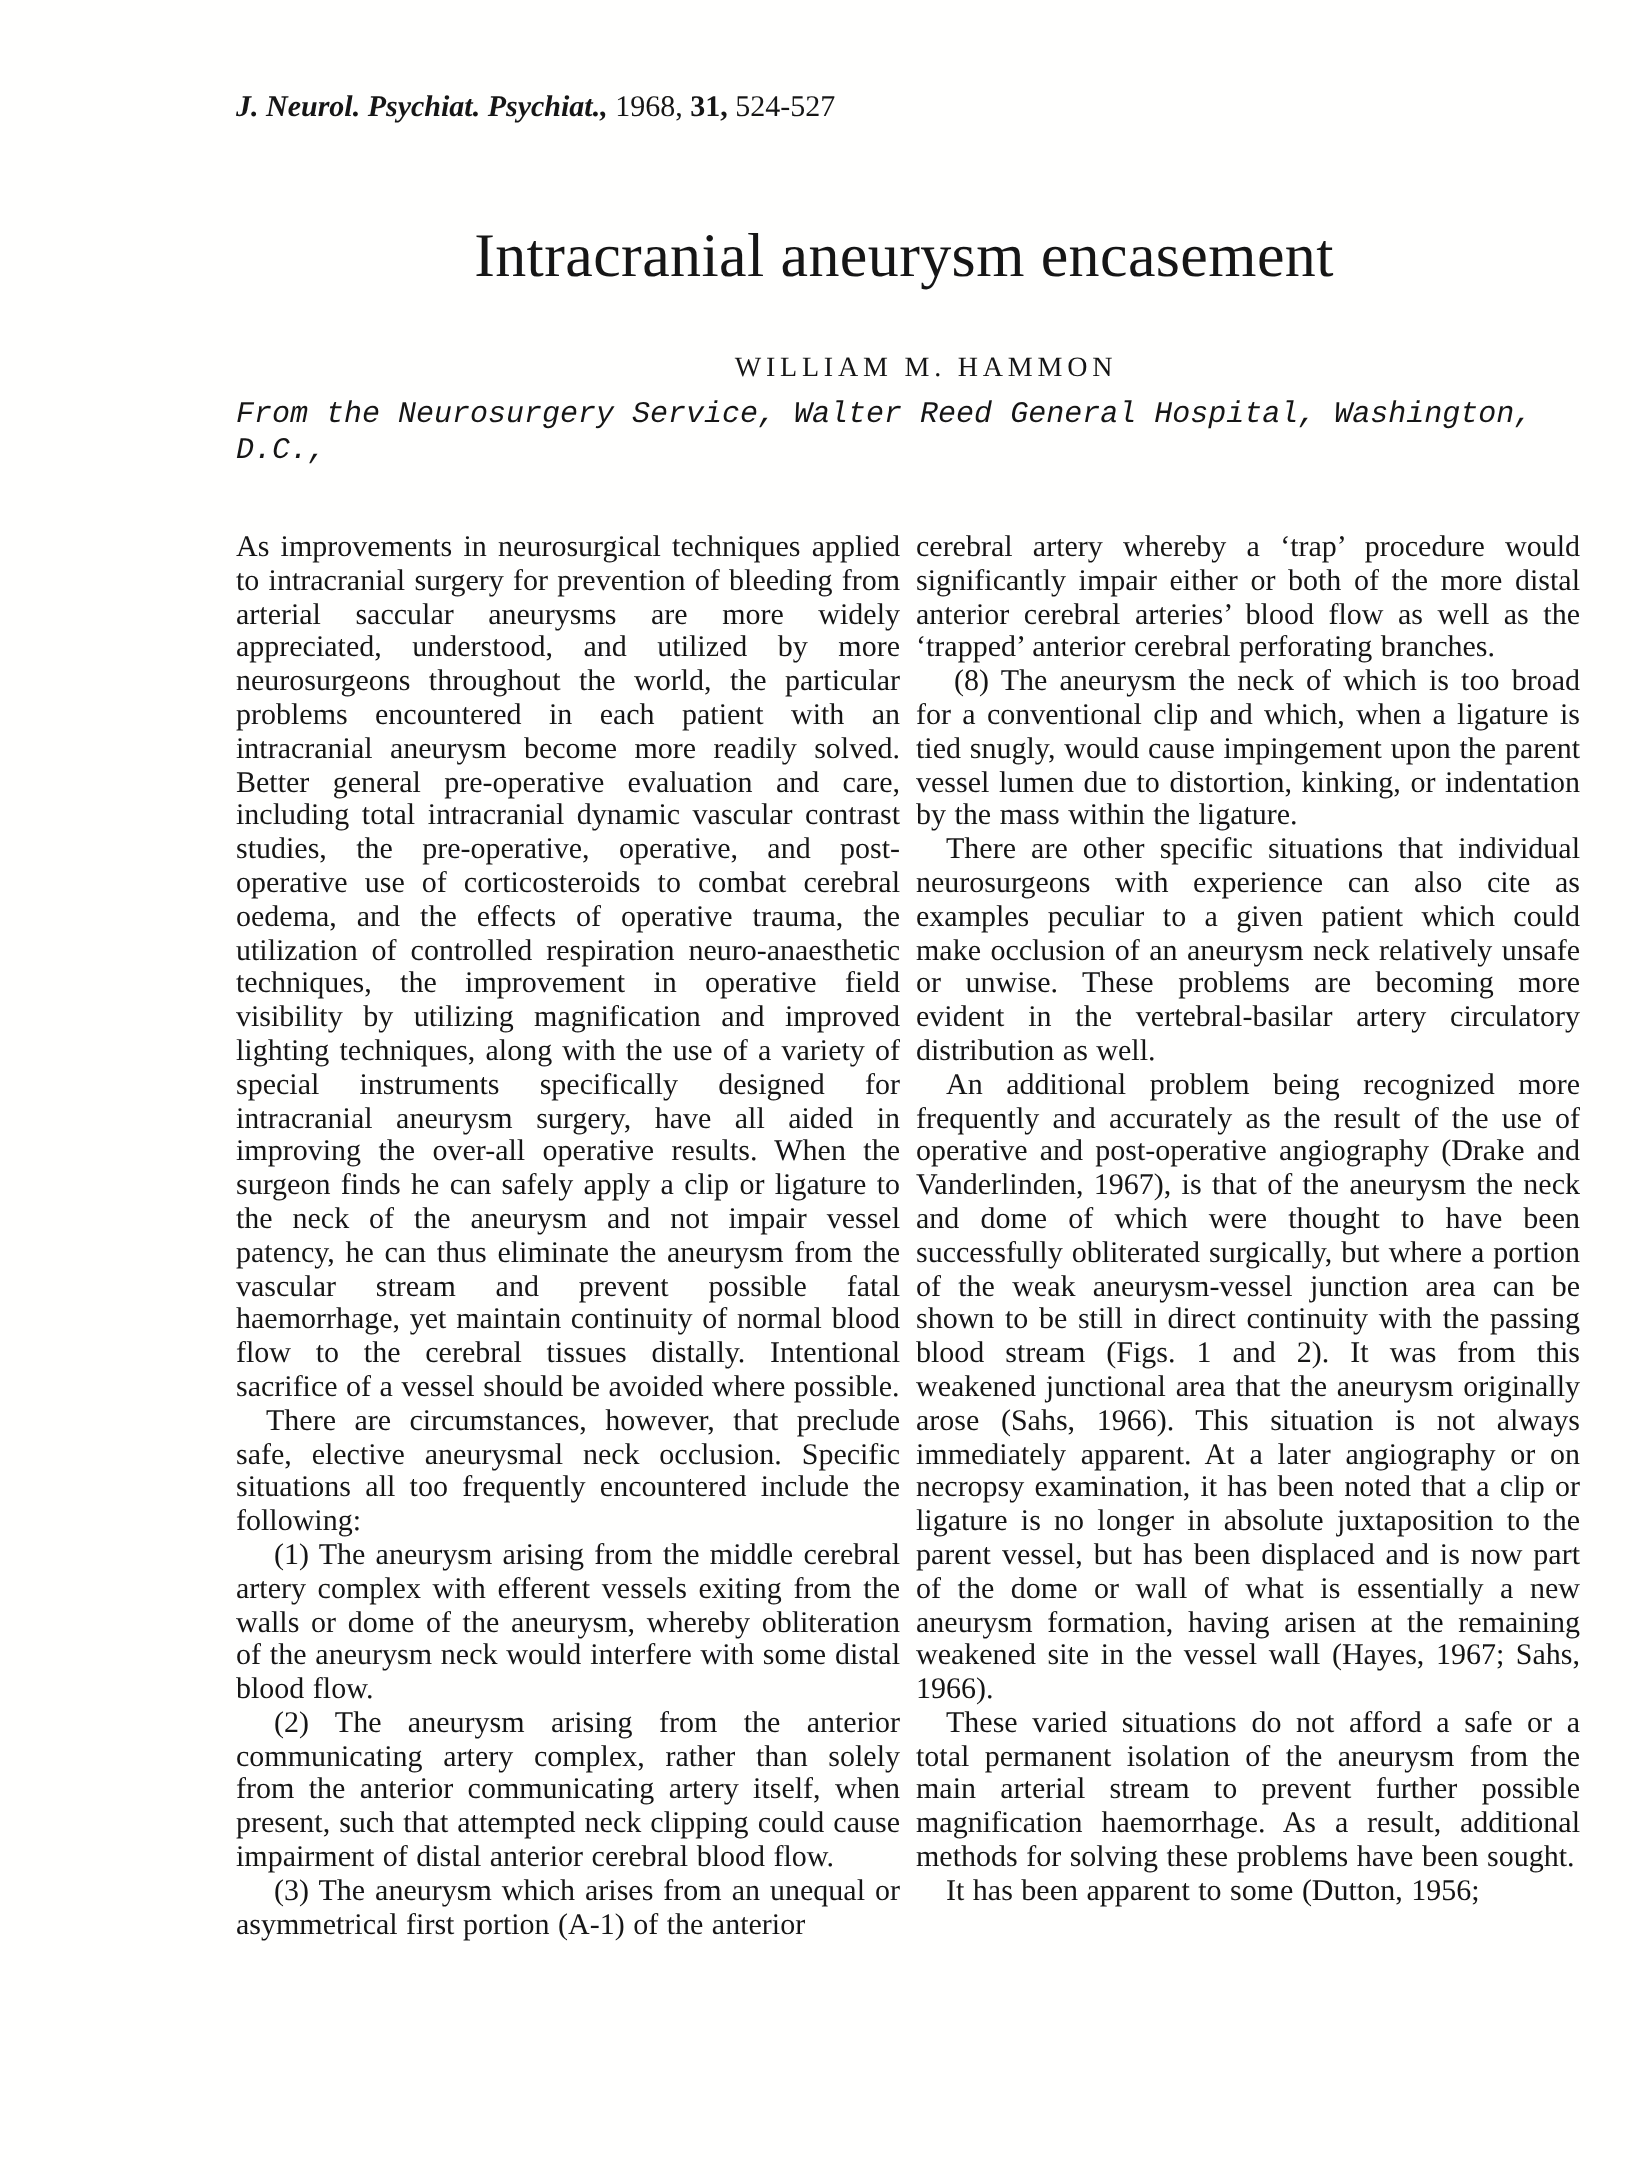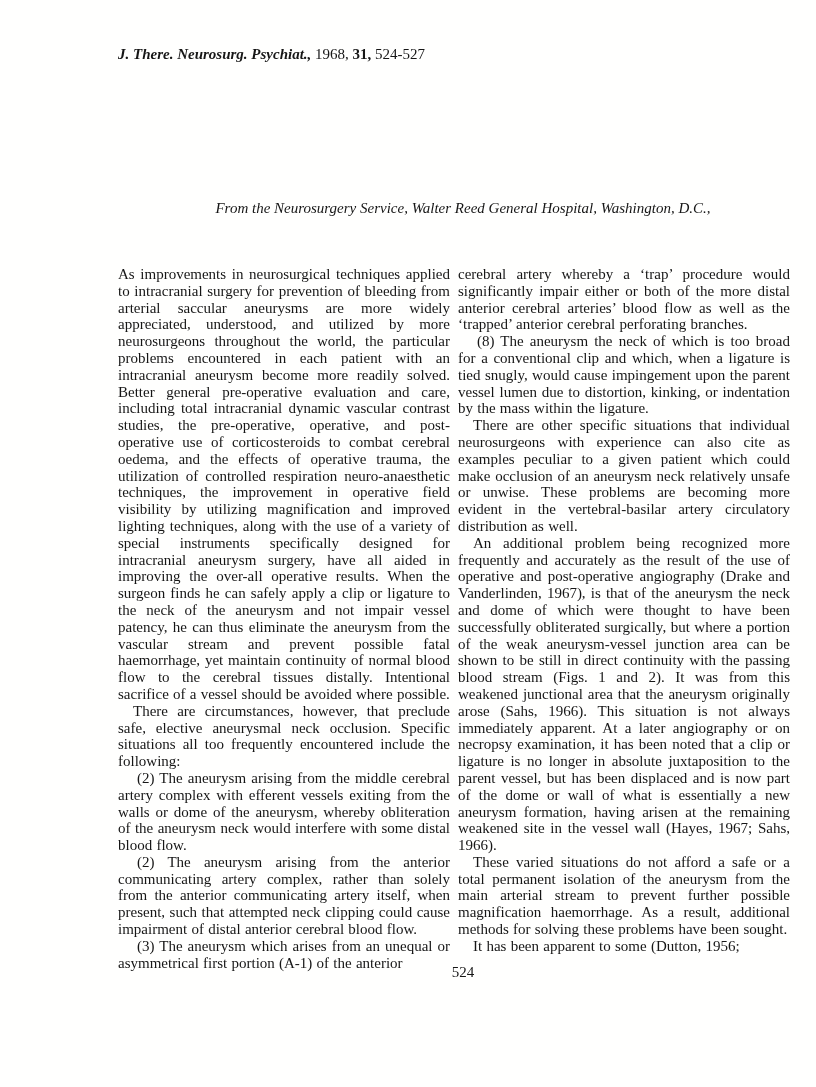--- a/index.html
+++ b/index.html
@@ -30,22 +30,21 @@
     font-size: 31px; font-weight: 400; letter-spacing: 0.2px;
     margin: 0;
   }
   .article-author {
     position: absolute; top: 177px; left: 118px; width: 690px;
     text-align: center;
     font-size: 14px; letter-spacing: 2.4px; font-weight: 500;
   }
   .article-affiliation {
     position: absolute; top: 199px; left: 118px; width: 690px;
-    text-align: center;
-    font-style: italic; font-size: 15px; line-height: 18px;
+    font-style: italic; font-size: 15px; line-height: 18px; font-family: Liberation Mono, monospace;
   }
   .columns {
     position: absolute; top: 266px; left: 118px; width: 690px;
     display: flex; gap: 8px;
   }
   .col { width: 332px; }
   .col p.para {
     margin: 0;
     font-size: 15px;
     line-height: 16.8px;
@@ -60,42 +59,43 @@
     position: absolute; top: 964px; left: 118px; width: 690px;
     text-align: center; font-size: 15px;
   }
 </style>
 </head>
 <body>
 
 <div class="page">
 
   <div class="journal-line">
-    <span class="journal-name">J. There. Neurosurg. Psychiat.,</span><span class="journal-year"> 1968, </span><span class="journal-volume">31,</span><span class="journal-pages"> 524-527</span>
+    <span class="journal-name">J. Neurol. Psychiat. Psychiat.,</span><span class="journal-year"> 1968, </span><span class="journal-volume">31,</span><span class="journal-pages"> 524-527</span>
   </div>
 
+  <h1 class="article-title">Intracranial aneurysm encasement</h1>
 
+  <div class="article-author">WILLIAM M. HAMMON</div>
 
   <div class="article-affiliation">
     <div>From the Neurosurgery Service, Walter Reed General Hospital, Washington, D.C.,</div>
   </div>
 
   <div class="columns">
     <div class="col">
         <p class="para opening">As improvements in neurosurgical techniques applied to intracranial surgery for prevention of bleeding from arterial saccular aneurysms are more widely appreciated, understood, and utilized by more neurosurgeons throughout the world, the particular problems encountered in each patient with an intracranial aneurysm become more readily solved. Better general pre-operative evaluation and care, including total intracranial dynamic vascular contrast studies, the pre-operative, operative, and post-operative use of corticosteroids to combat cerebral oedema, and the effects of operative trauma, the utilization of controlled respiration neuro-anaesthetic techniques, the improvement in operative field visibility by utilizing magnification and improved lighting techniques, along with the use of a variety of special instruments specifically designed for intracranial aneurysm surgery, have all aided in improving the over-all operative results. When the surgeon finds he can safely apply a clip or ligature to the neck of the aneurysm and not impair vessel patency, he can thus eliminate the aneurysm from the vascular stream and prevent possible fatal haemorrhage, yet maintain continuity of normal blood flow to the cerebral tissues distally. Intentional sacrifice of a vessel should be avoided where possible.</p>
         <p class="para body">There are circumstances, however, that preclude safe, elective aneurysmal neck occlusion. Specific situations all too frequently encountered include the following:</p>
-        <p class="para list">(2) The aneurysm arising from the middle cerebral artery complex with efferent vessels exiting from the walls or dome of the aneurysm, whereby obliteration of the aneurysm neck would interfere with some distal blood flow.</p>
+        <p class="para list">(1) The aneurysm arising from the middle cerebral artery complex with efferent vessels exiting from the walls or dome of the aneurysm, whereby obliteration of the aneurysm neck would interfere with some distal blood flow.</p>
         <p class="para list">(2) The aneurysm arising from the anterior communicating artery complex, rather than solely from the anterior communicating artery itself, when present, such that attempted neck clipping could cause impairment of distal anterior cerebral blood flow.</p>
         <p class="para list">(3) The aneurysm which arises from an unequal or asymmetrical first portion (A-1) of the anterior</p>
       </div>
     <div class="col">
         <p class="para continuation">cerebral artery whereby a ‘trap’ procedure would significantly impair either or both of the more distal anterior cerebral arteries’ blood flow as well as the ‘trapped’ anterior cerebral perforating branches.</p>
         <p class="para list">(8) The aneurysm the neck of which is too broad for a conventional clip and which, when a ligature is tied snugly, would cause impingement upon the parent vessel lumen due to distortion, kinking, or indentation by the mass within the ligature.</p>
         <p class="para body">There are other specific situations that individual neurosurgeons with experience can also cite as examples peculiar to a given patient which could make occlusion of an aneurysm neck relatively unsafe or unwise. These problems are becoming more evident in the vertebral-basilar artery circulatory distribution as well.</p>
         <p class="para body">An additional problem being recognized more frequently and accurately as the result of the use of operative and post-operative angiography (Drake and Vanderlinden, 1967), is that of the aneurysm the neck and dome of which were thought to have been successfully obliterated surgically, but where a portion of the weak aneurysm-vessel junction area can be shown to be still in direct continuity with the passing blood stream (Figs. 1 and 2). It was from this weakened junctional area that the aneurysm originally arose (Sahs, 1966). This situation is not always immediately apparent. At a later angiography or on necropsy examination, it has been noted that a clip or ligature is no longer in absolute juxtaposition to the parent vessel, but has been displaced and is now part of the dome or wall of what is essentially a new aneurysm formation, having arisen at the remaining weakened site in the vessel wall (Hayes, 1967; Sahs, 1966).</p>
         <p class="para body">These varied situations do not afford a safe or a total permanent isolation of the aneurysm from the main arterial stream to prevent further possible magnification haemorrhage. As a result, additional methods for solving these problems have been sought.</p>
         <p class="para body">It has been apparent to some (Dutton, 1956;</p>
       </div>
   </div>
 
-  <div class="page-footer">524</div>
 
 </div>
 
 </body></html>

